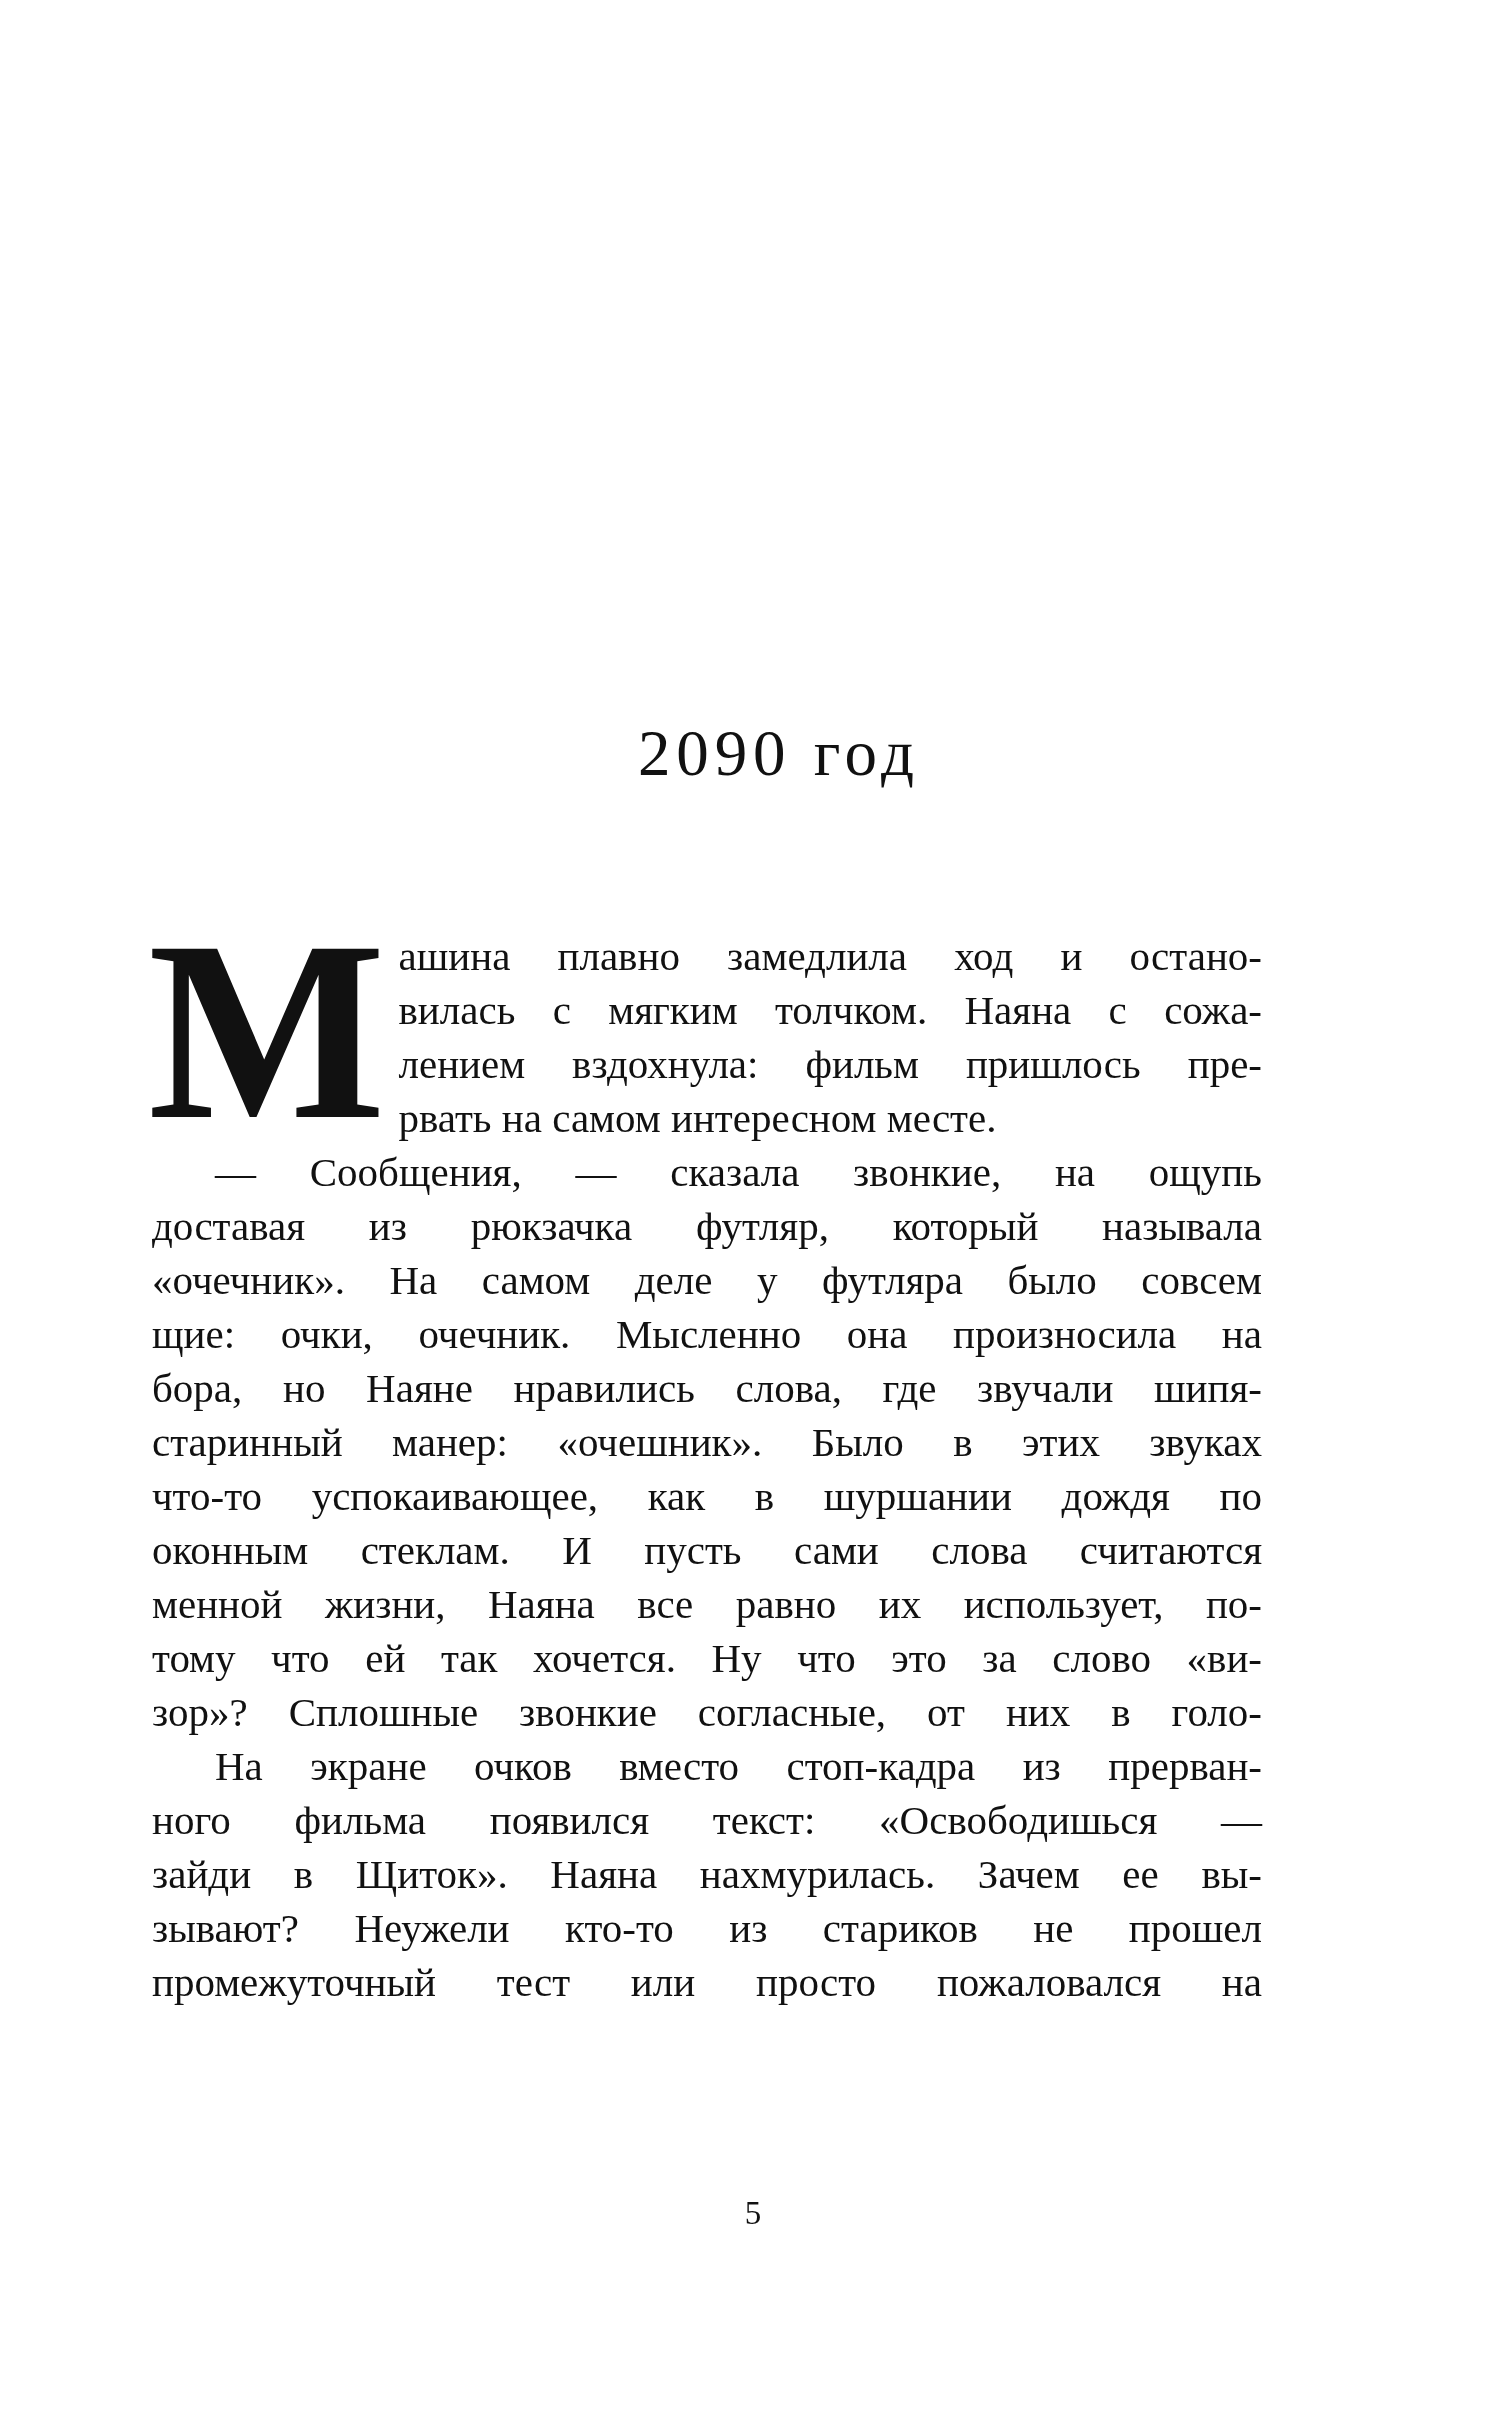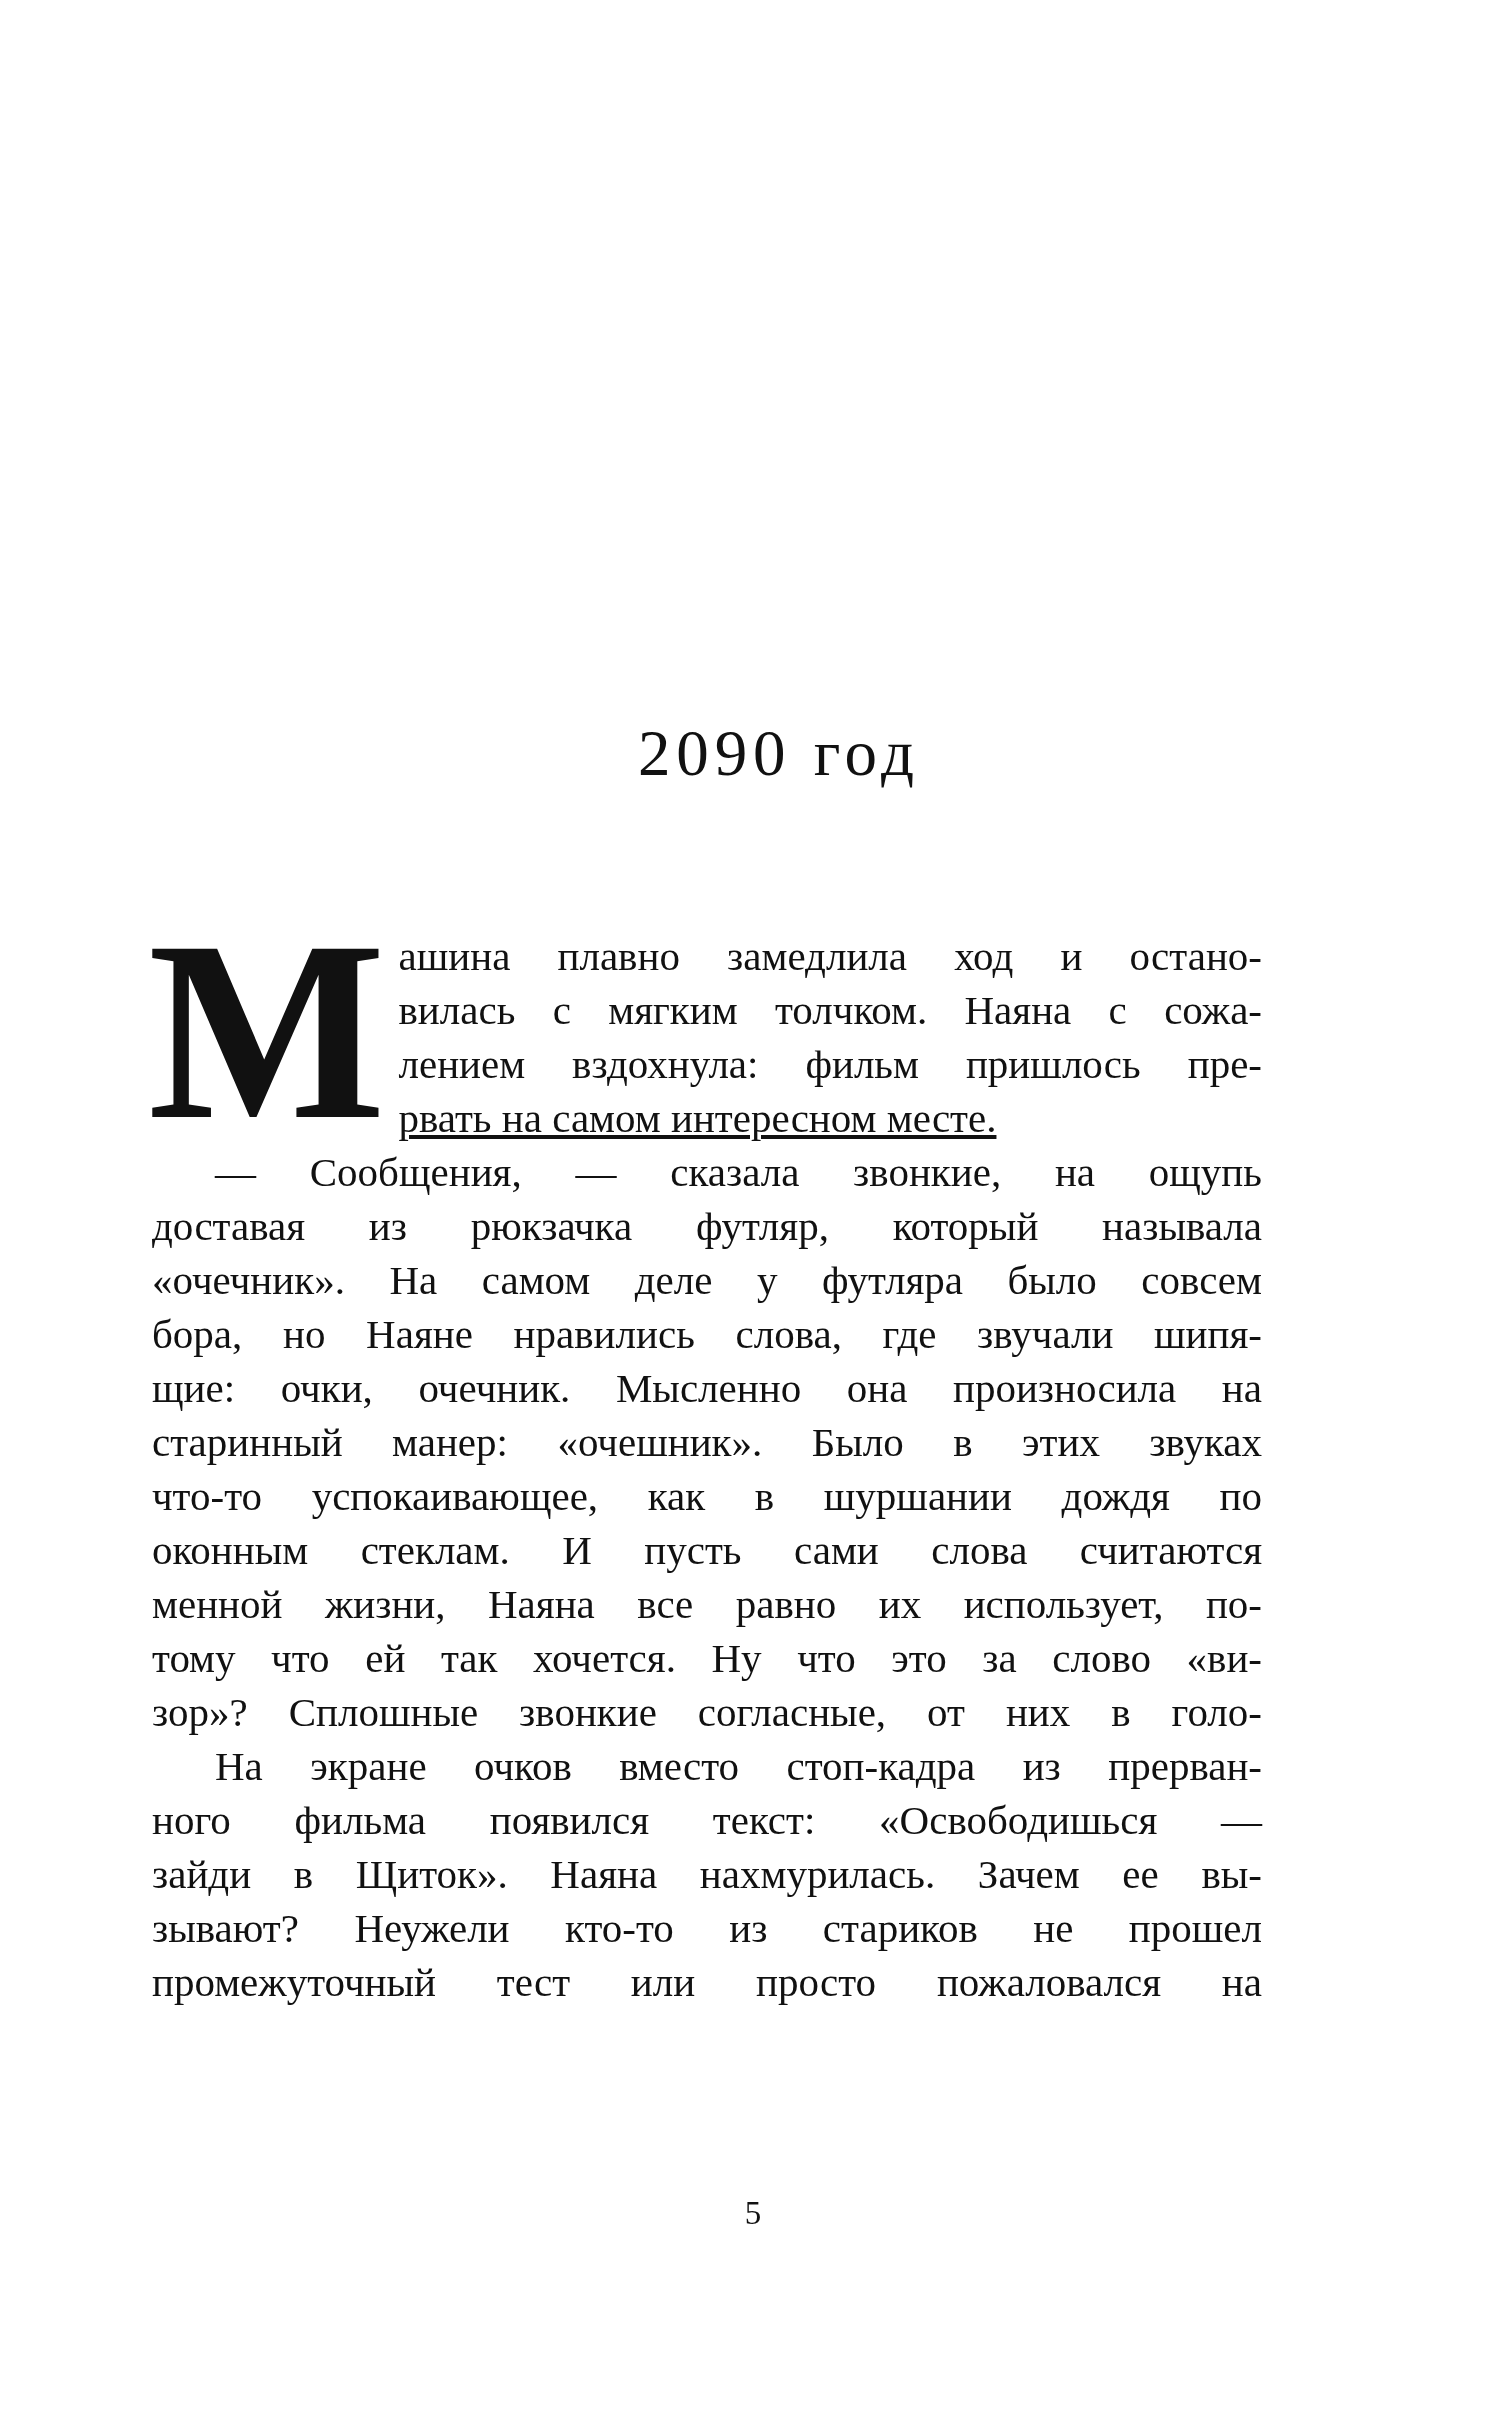--- a/index.html
+++ b/index.html
@@ -61,21 +61,20 @@
       transform-origin: left top;
     }
     .line {
       display: block;
       text-align: justify;
       text-align-last: justify;
       white-space: nowrap;
     }
     .line.last {
       text-align-last: left;
-      text-decoration: underline;
     }
     .line.indent {
       text-indent: 63px;
     }
     .page-number {
       position: absolute;
       left: 0;
       width: 1506px;
       top: 2194px;
       text-align: center;
@@ -97,22 +96,22 @@
       <span class="line">ашина плавно замедлила ход и остано-</span>
       <span class="line">вилась с мягким толчком. Наяна с сожа-</span>
       <span class="line">лением вздохнула: фильм пришлось пре-</span>
       <span class="line last">рвать на самом интересном месте.</span>
     </div>
 
     <div class="para">
       <span class="line indent">— Сообщения, — сказала звонкие, на ощупь</span>
       <span class="line">доставая из рюкзачка футляр, который называла</span>
       <span class="line">«очечник». На самом деле у футляра было совсем</span>
+      <span class="line">щие: очки, очечник. Мысленно она произносила на</span>
       <span class="line">бора, но Наяне нравились слова, где звучали шипя-</span>
-      <span class="line">щие: очки, очечник. Мысленно она произносила на</span>
       <span class="line">старинный манер: «очешник». Было в этих звуках</span>
       <span class="line">что-то успокаивающее, как в шуршании дождя по</span>
       <span class="line">оконным стеклам. И пусть сами слова считаются</span>
       <span class="line">менной жизни, Наяна все равно их использует, по-</span>
       <span class="line">тому что ей так хочется. Ну что это за слово «ви-</span>
       <span class="line">зор»? Сплошные звонкие согласные, от них в голо-</span>
     </div>
 
     <div class="para">
       <span class="line indent">На экране очков вместо стоп-кадра из прерван-</span>

